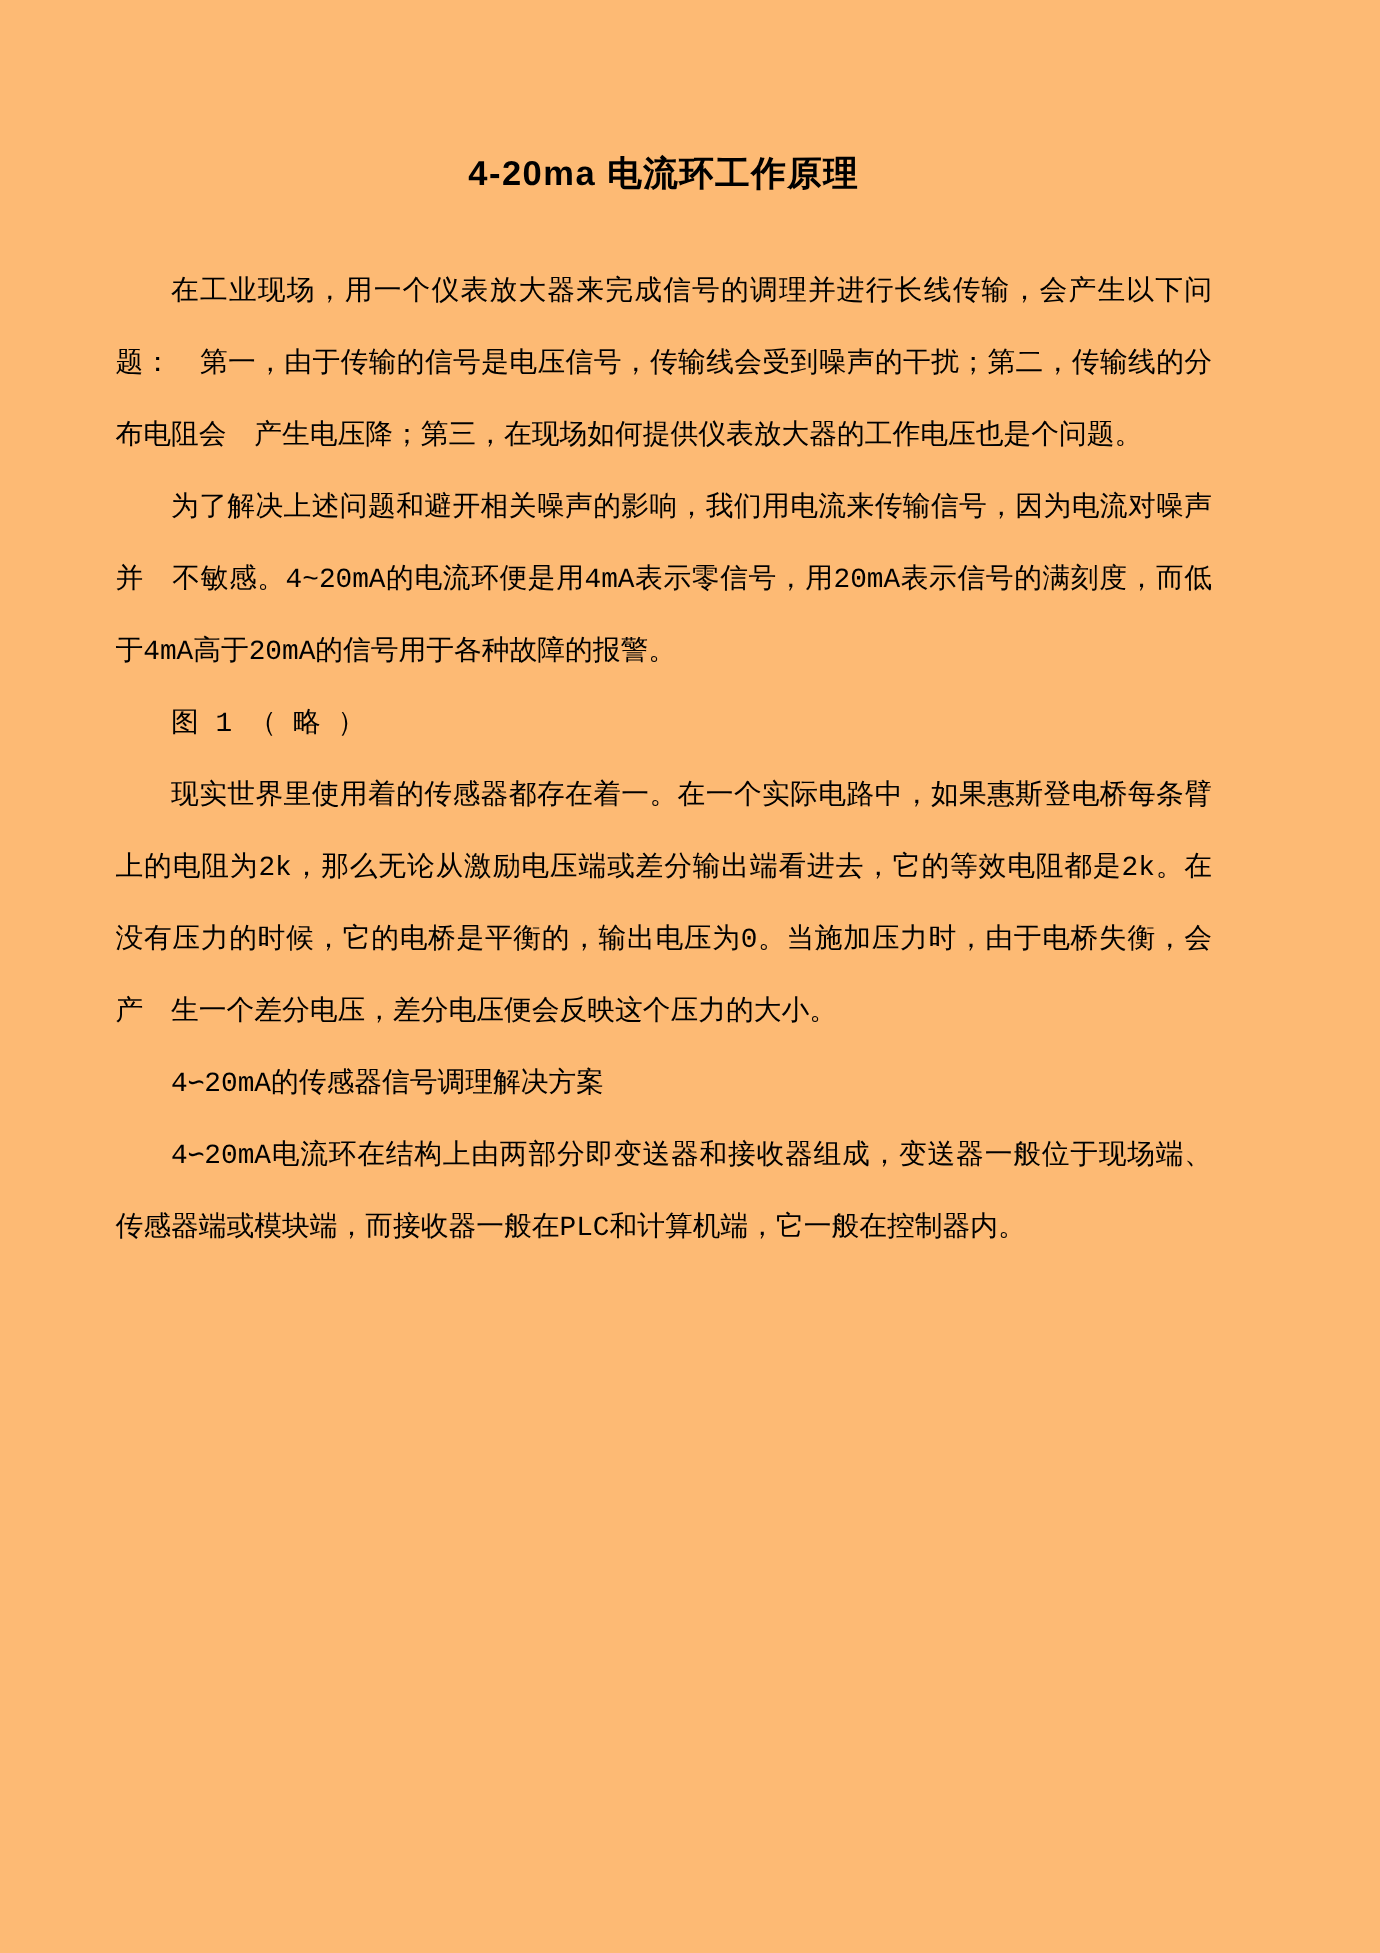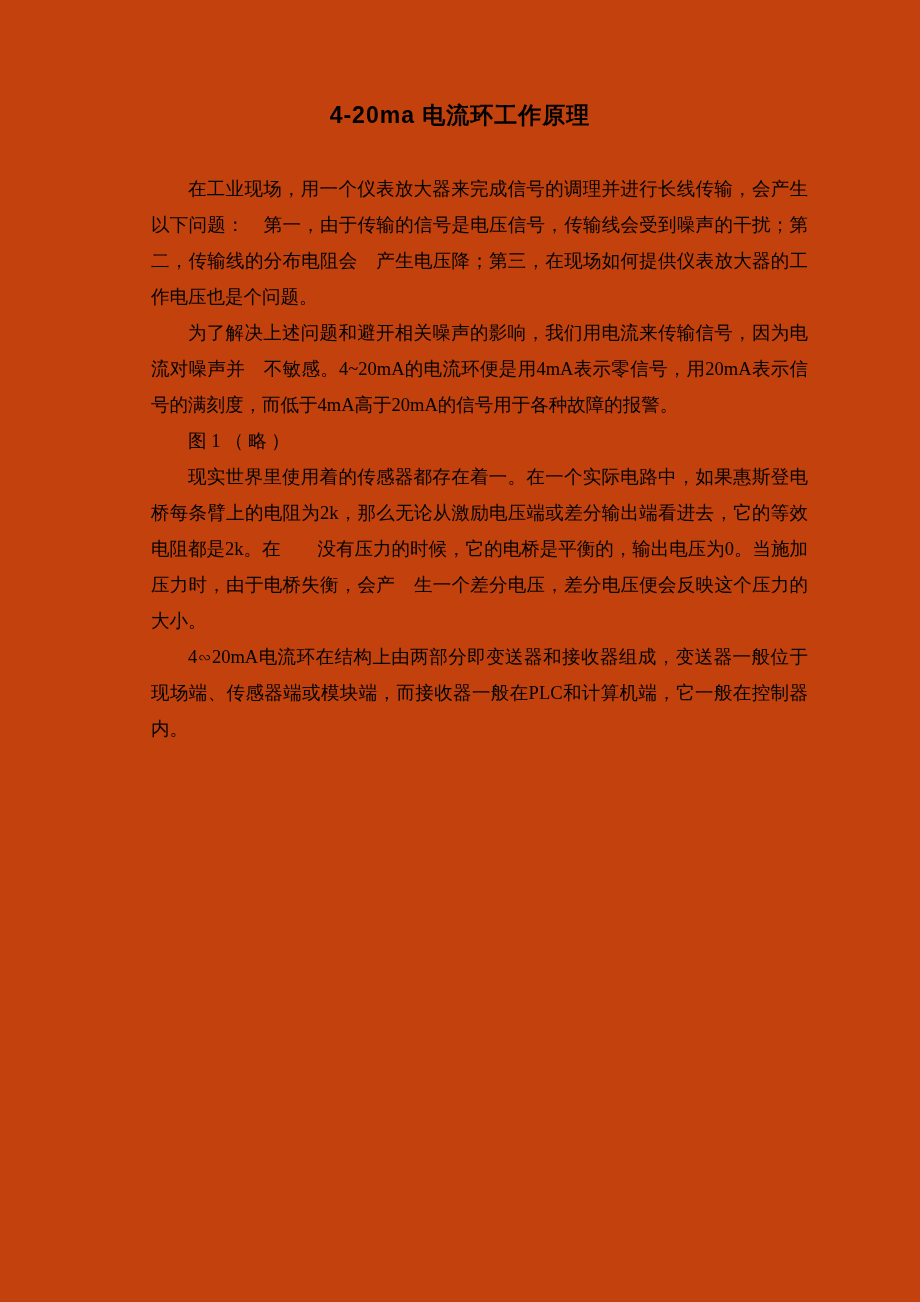--- a/index.html
+++ b/index.html
@@ -4,58 +4,58 @@
 <style>
   html, body {
     margin: 0;
     padding: 0;
     background: #ffffff;
   }
   .page {
     position: relative;
     width: 920px;
     height: 1302px;
-    background: #c2410c;
+    background: #fdba74;
     box-sizing: border-box;
-    padding: 99px 112px 0 112px;
+    padding: 99px 112px 0 77px;
     overflow: hidden;
     color: #000000;
   }
   .doc-title {
     margin: 0;
     text-align: center;
     font-family: "Liberation Sans", "DejaVu Sans", sans-serif;
     font-weight: 700;
     font-size: 23px;
     line-height: 32px;
     color: #000000;
     letter-spacing: 1px;
   }
   .doc-body {
     margin-top: 40px;
-    font-family: Liberation Serif, serif;
+    font-family: Liberation Mono, monospace;
     font-size: 18.5px;
-    line-height: 36px;
+    line-height: 48px;
     color: #000000;
     text-align: justify;
-    margin-left: 39px;
   }
   .doc-body p {
     margin: 0;
     padding: 0;
     text-indent: 2em;
     word-break: break-all;
   }
 </style>
 </head>
 <body>
 
 <div class="page">
   <h1 class="doc-title">4-20ma 电流环工作原理</h1>
 
   <div class="doc-body">
     <p>在工业现场，用一个仪表放大器来完成信号的调理并进行长线传输，会产生以下问题：　第一，由于传输的信号是电压信号，传输线会受到噪声的干扰；第二，传输线的分布电阻会　产生电压降；第三，在现场如何提供仪表放大器的工作电压也是个问题。</p>
     <p>为了解决上述问题和避开相关噪声的影响，我们用电流来传输信号，因为电流对噪声并　不敏感。4~20mA的电流环便是用4mA表示零信号，用20mA表示信号的满刻度，而低于4mA高于20mA的信号用于各种故障的报警。</p>
     <p>图 1 （ 略 ）</p>
     <p>现实世界里使用着的传感器都存在着一。在一个实际电路中，如果惠斯登电桥每条臂上的电阻为2k，那么无论从激励电压端或差分输出端看进去，它的等效电阻都是2k。在　　没有压力的时候，它的电桥是平衡的，输出电压为0。当施加压力时，由于电桥失衡，会产　生一个差分电压，差分电压便会反映这个压力的大小。</p>
+    <p>4∽20mA的传感器信号调理解决方案</p>
     <p>4∽20mA电流环在结构上由两部分即变送器和接收器组成，变送器一般位于现场端、传感器端或模块端，而接收器一般在PLC和计算机端，它一般在控制器内。</p>
   </div>
 </div>
 
 </body></html>

